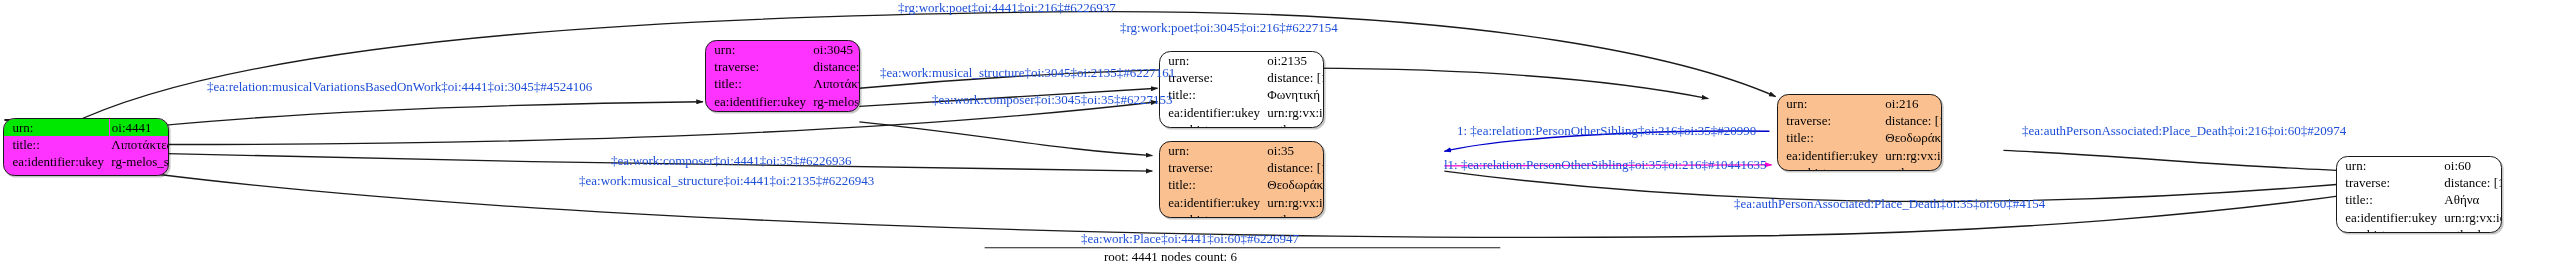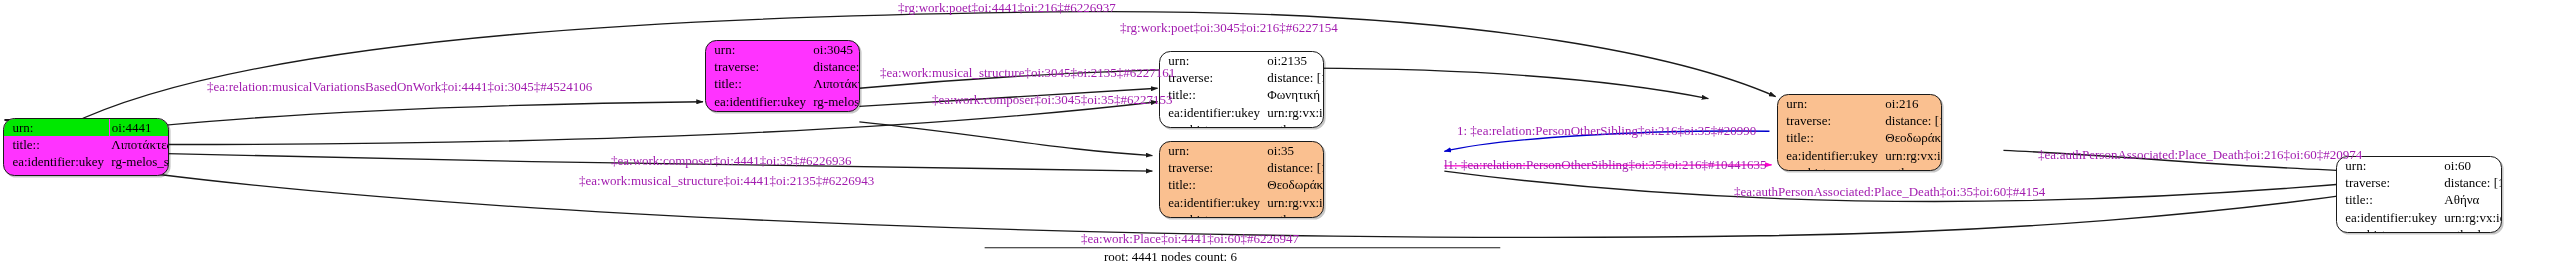--- a/index.html
+++ b/index.html
@@ -16,21 +16,21 @@
   .k{padding-left:8.3px !important;}
   .v{padding-left:2.1px !important;}
 
   .n-work{background:#ff33ff;}
   .n-white{background:#ffffff;}
   .n-person{background:#fac090;}
 
   .urnrow-hl td{background:#00e800;}
   .urnrow-hl td.k{border-right:1px solid #ff33ff;}
 
-  .elabel{position:absolute;font-size:13px;line-height:1;white-space:nowrap;color:#a21caf;}
+  .elabel{position:absolute;font-size:13px;line-height:1;white-space:nowrap;color:#1d4ed8;}
   .caption{position:absolute;font-size:13px;white-space:nowrap;color:#000;}
 </style>
 </head>
 <body>
 
 <div id="canvas">
 
   <svg class="edges" viewBox="0 0 4976 509" xmlns="http://www.w3.org/2000/svg">
     <defs>
       <marker id="ah" markerWidth="14" markerHeight="10" refX="13" refY="5" orient="auto" markerUnits="userSpaceOnUse">
@@ -265,20 +265,20 @@
 
   <div class="elabel" style="left:898px;top:1px;">‡rg:work:poet‡oi:4441‡oi:216‡#6226937</div>
   <div class="elabel" style="left:1120px;top:21px;">‡rg:work:poet‡oi:3045‡oi:216‡#6227154</div>
   <div class="elabel" style="left:207px;top:80px;">‡ea:relation:musicalVariationsBasedOnWork‡oi:4441‡oi:3045‡#4524106</div>
   <div class="elabel" style="left:880px;top:66px;">‡ea:work:musical_structure‡oi:3045‡oi:2135‡#6227161</div>
   <div class="elabel" style="left:932px;top:93px;">‡ea:work:composer‡oi:3045‡oi:35‡#6227153</div>
   <div class="elabel" style="left:579px;top:134px;margin-top:40px;">‡ea:work:musical_structure‡oi:4441‡oi:2135‡#6226943</div>
   <div class="elabel" style="left:611px;top:154px;">‡ea:work:composer‡oi:4441‡oi:35‡#6226936</div>
   <div class="elabel" style="left:1457px;top:124px;">1: ‡ea:relation:PersonOtherSibling‡oi:216‡oi:35‡#20990</div>
   <div class="elabel" style="left:1444px;top:158px;">l1: ‡ea:relation:PersonOtherSibling‡oi:35‡oi:216‡#10441635</div>
-  <div class="elabel" style="left:1734px;top:185px;text-align:right;">‡ea:authPersonAssociated:Place_Death‡oi:35‡oi:60‡#4154</div>
-  <div class="elabel" style="left:2022px;top:148px;margin-left:16px;">‡ea:authPersonAssociated:Place_Death‡oi:216‡oi:60‡#20974</div>
+  <div class="elabel" style="left:1734px;top:197px;text-align:right;">‡ea:authPersonAssociated:Place_Death‡oi:35‡oi:60‡#4154</div>
+  <div class="elabel" style="left:2022px;top:124px;">‡ea:authPersonAssociated:Place_Death‡oi:216‡oi:60‡#20974</div>
   <div class="elabel" style="left:1081px;top:232px;text-align:center;">‡ea:work:Place‡oi:4441‡oi:60‡#6226947</div>
 
   <div class="caption" style="left:1104px;top:249px;">root: 4441 nodes count: 6</div>
 
 </div>
 
 
 </body></html>

